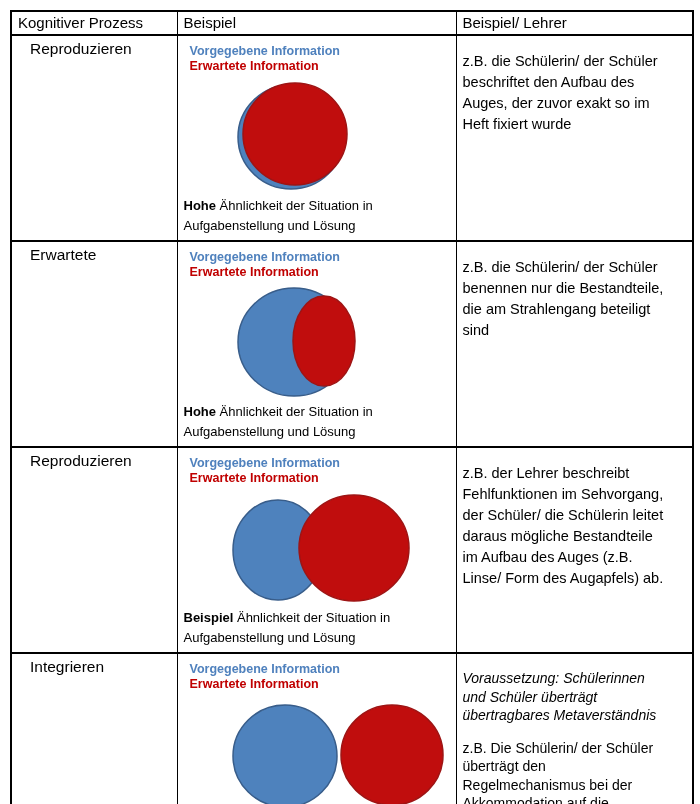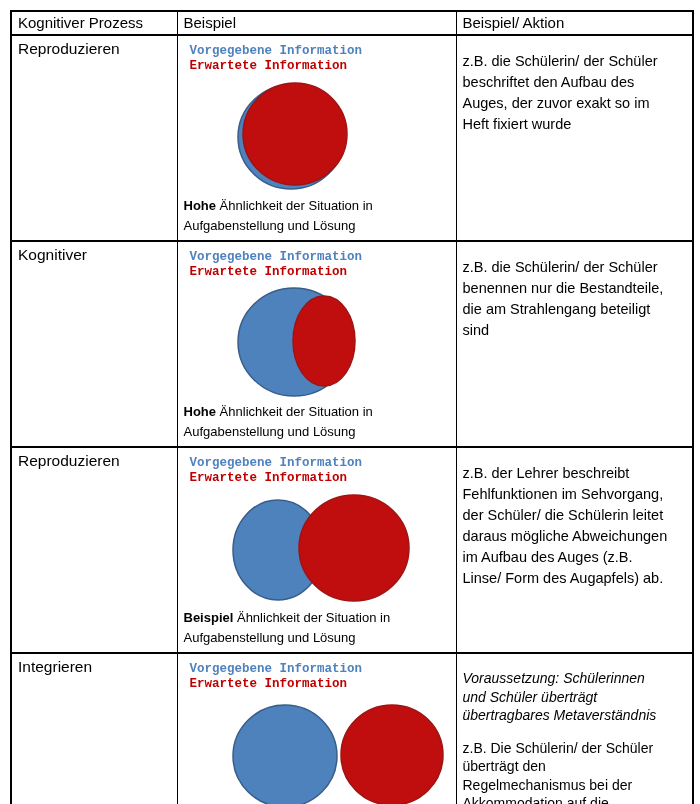--- a/index.html
+++ b/index.html
@@ -4,46 +4,46 @@
 <style>
   html,body{margin:0;padding:0;background:#fff;width:700px;height:804px;overflow:hidden;}
   body{font-family:"Liberation Sans", sans-serif;color:#000;}
   .sheet{position:absolute;top:10px;left:10px;width:682px;}
   table.main{border-collapse:collapse;table-layout:fixed;width:682px;background:#fff;}
   table.main td, table.main th{border:1px solid #000;vertical-align:top;text-align:left;overflow:hidden;}
   table.main{border:2px solid #000;}
   table.main tr{border-top:2px solid #000;margin-top:10px;}
   th.hdr{font-weight:normal;font-size:15px;padding:2px 6px 3px 6px;height:17px;white-space:nowrap;}
   col.c1{width:166px;} col.c2{width:279px;} col.c3{width:237px;}
-  td.process{font-size:15.5px;padding:4px 6px;}
+  td.process{font-size:15.5px;padding:4px 18px;}
   td.prinzip{padding:6px 4px 4px 6px;}
   td.beispiel{font-size:14.5px;line-height:21px;padding:15px 20px 4px 6px;}
   td.beispiel.tight{font-size:14px;line-height:18.5px;}
-  .legend{margin:2px 0 4px 6px;font-size:12.5px;font-weight:bold;line-height:15px;font-family:Liberation Mono, monospace;}
+  .legend{margin:2px 0 4px 6px;font-size:12.5px;font-weight:bold;line-height:15px;}
   .venn-svg{display:block;margin:5px 0 0 0;}
   .caption{font-size:13px;line-height:20px;width:244px;margin-top:5px;}
   .precondition{font-style:italic;margin:0 0 14px 0;}
   .example-p{margin:0;}
   .r1{height:184px;} .r2{height:185px;} .r3{height:189px;} .r4{height:198px;}
 </style>
 </head>
 <body>
 
 <div class="sheet">
 <table class="main">
   <colgroup>
         <col class="c1">
         <col class="c2">
         <col class="c3">
       </colgroup>
   <thead>
     <tr>
       <th class="hdr">Kognitiver Prozess</th>
       <th class="hdr">Beispiel</th>
-      <th class="hdr">Beispiel/ Aktion</th>
+      <th class="hdr">Beispiel/ Lehrer</th>
     </tr>
   </thead>
   <tbody>
 
     <tr class="r1">
       <td class="process">Reproduzieren</td>
       <td class="prinzip">
         <div class="legend">
           <div class="lg-given" style="color: rgb(79, 129, 189);">Vorgegebene Information</div>
           <div class="lg-expected" style="color: rgb(192, 0, 0);">Erwartete Information</div>
@@ -53,21 +53,21 @@
               <ellipse cx="111" cy="55" rx="52" ry="51" fill="#C00D0D" stroke="#9E1414" stroke-width="1.5"></ellipse>
             </svg>
         <div class="caption"><b>Hohe</b><span> Ähnlichkeit der Situation in Aufgabenstellung und Lösung</span></div>
       </td>
       <td class="beispiel">
         <p class="example-p">z.B. die Schülerin/ der Schüler beschriftet den Aufbau des Auges, der zuvor exakt so im Heft fixiert wurde</p>
       </td>
     </tr>
 
     <tr class="r2">
-      <td class="process">Kognitiver</td>
+      <td class="process">Erwartete</td>
       <td class="prinzip">
         <div class="legend">
           <div class="lg-given" style="color: rgb(79, 129, 189);">Vorgegebene Information</div>
           <div class="lg-expected" style="color: rgb(192, 0, 0);">Erwartete Information</div>
         </div>
         <svg class="venn-svg" width="265" height="112" viewBox="0 0 265 112">
               <ellipse cx="110" cy="57" rx="56" ry="54" fill="#4E82BD" stroke="#385D8A" stroke-width="1.5"></ellipse>
               <ellipse cx="140" cy="56" rx="31" ry="45" fill="#C00D0D" stroke="#9E1414" stroke-width="1.5"></ellipse>
             </svg>
         <div class="caption"><b>Hohe</b><span> Ähnlichkeit der Situation in Aufgabenstellung und Lösung</span></div>
@@ -84,21 +84,21 @@
           <div class="lg-given" style="color: rgb(79, 129, 189);">Vorgegebene Information</div>
           <div class="lg-expected" style="color: rgb(192, 0, 0);">Erwartete Information</div>
         </div>
         <svg class="venn-svg" width="265" height="112" viewBox="0 0 265 112">
               <ellipse cx="94" cy="59" rx="45" ry="50" fill="#4E82BD" stroke="#385D8A" stroke-width="1.5"></ellipse>
               <ellipse cx="170" cy="57" rx="55" ry="53" fill="#C00D0D" stroke="#9E1414" stroke-width="1.5"></ellipse>
             </svg>
         <div class="caption"><b>Beispiel</b><span> Ähnlichkeit der Situation in Aufgabenstellung und Lösung</span></div>
       </td>
       <td class="beispiel">
-        <p class="example-p">z.B. der Lehrer beschreibt Fehlfunktionen im Sehvorgang, der Schüler/ die Schülerin leitet daraus mögliche Abweichungen im Aufbau des Auges (z.B. Linse/ Form des Augapfels) ab.</p>
+        <p class="example-p">z.B. der Lehrer beschreibt Fehlfunktionen im Sehvorgang, der Schüler/ die Schülerin leitet daraus mögliche Bestandteile im Aufbau des Auges (z.B. Linse/ Form des Augapfels) ab.</p>
       </td>
     </tr>
 
     <tr class="r4">
       <td class="process">Integrieren</td>
       <td class="prinzip">
         <div class="legend">
           <div class="lg-given" style="color: rgb(79, 129, 189);">Vorgegebene Information</div>
           <div class="lg-expected" style="color: rgb(192, 0, 0);">Erwartete Information</div>
         </div>

